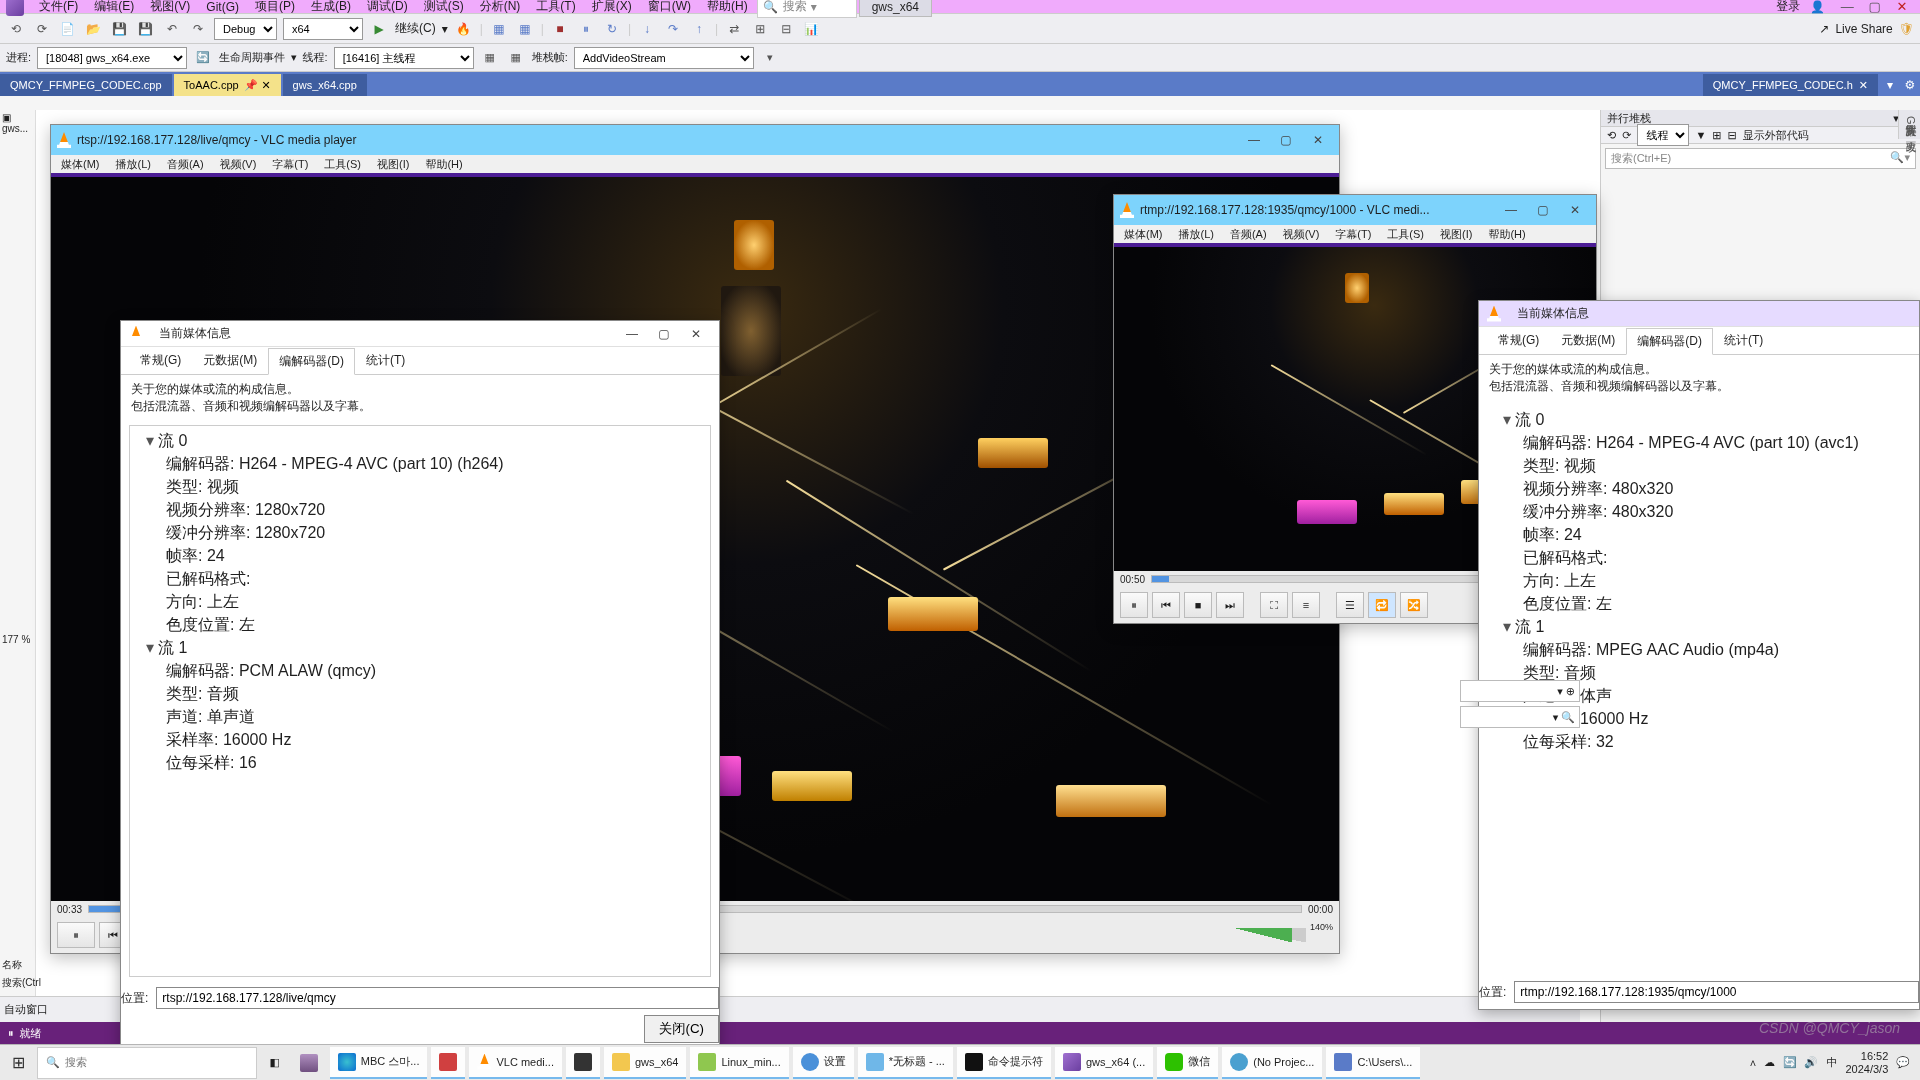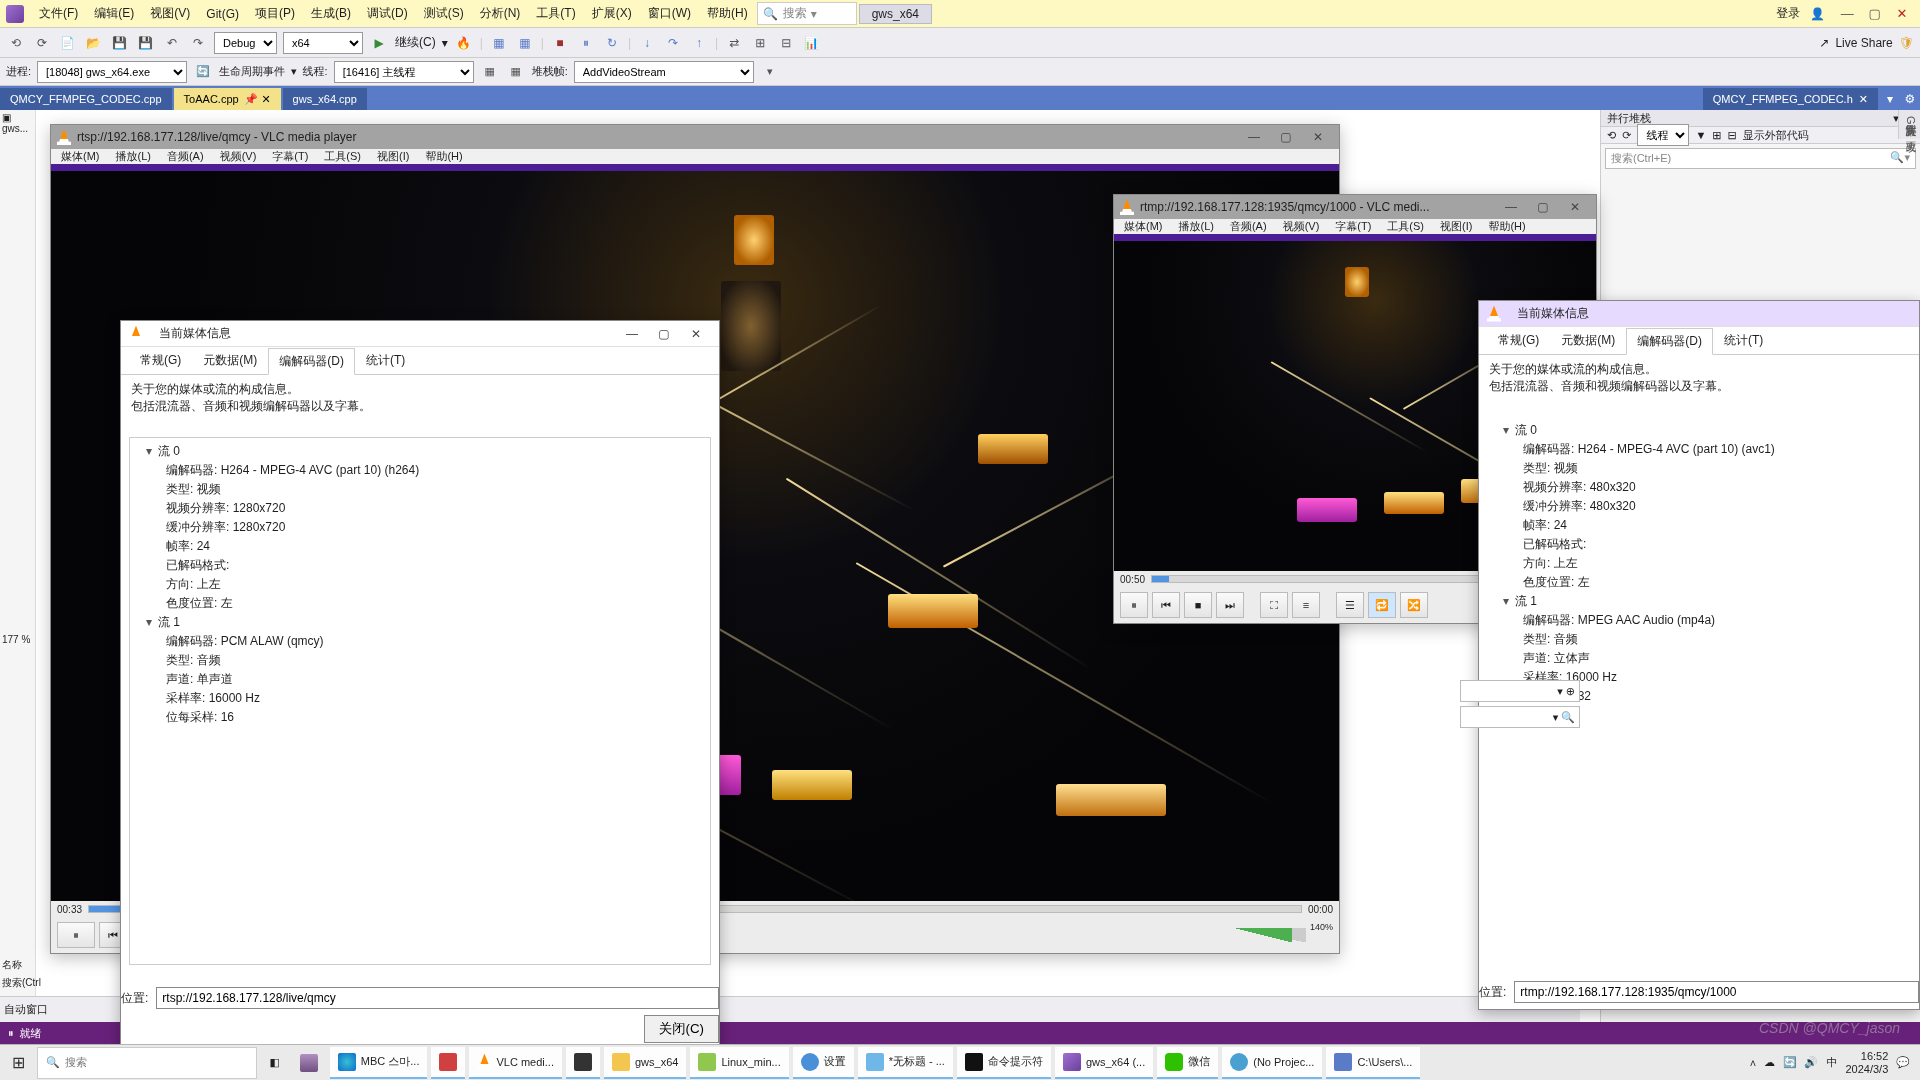--- a/index.html
+++ b/index.html
@@ -1,17 +1,17 @@
 <!DOCTYPE html>
 <html><head>
 <meta charset="utf-8">
 <style>
 html,body{margin:0;padding:0;width:1920px;height:1080px;overflow:hidden;font-family:"Microsoft YaHei","Segoe UI",sans-serif;font-size:12px;background:#f5f5f5;color:#1f1f1f}
 *{box-sizing:border-box}
-.vs-menubar{height:28px;background:#fef9c3;display:flex;align-items:center;padding:0 6px;gap:2px;border-bottom:1px solid #ccc}
+.vs-menubar{height:14px;background:#f0abfc;display:flex;align-items:center;padding:0 6px;gap:2px;border-bottom:1px solid #ccc}
 .vs-icon{width:18px;height:18px;background:linear-gradient(135deg,#a070d0,#6b3fa0);border-radius:3px;margin-right:6px}
 .vs-menu-item{padding:3px 7px;cursor:default}
 .vs-right{margin-left:auto;display:flex;align-items:center;gap:10px}
 .vs-search{background:#fff;border:1px solid #ccc;padding:2px 6px;width:100px;display:flex;align-items:center;gap:4px}
 .vs-tab-title{background:#dcdce6;border:1px solid #bbb;padding:2px 12px}
 .win-btns span{display:inline-block;width:24px;text-align:center;color:#555;font-size:13px}
 .vs-toolbar{height:30px;background:#eeeef2;display:flex;align-items:center;padding:0 6px;gap:6px;border-bottom:1px solid #ccc}
 .tb-btn{width:20px;height:20px;display:flex;align-items:center;justify-content:center;color:#555}
 .tb-sel{background:#fff;border:1px solid #999;padding:2px 4px;height:22px;font-size:11px}
 .play-btn{color:#388a34}
@@ -21,44 +21,44 @@
 .doctab.active{background:#f4e28a;color:#000}
 .ide-body{position:absolute;top:110px;left:0;right:0;bottom:36px;background:#fff}
 .left-gutter{position:absolute;left:0;top:0;width:36px;bottom:0;background:#f5f5f5;border-right:1px solid #ddd;font-size:10px;padding:2px}
 .statusbar{position:absolute;bottom:36px;left:0;right:0;height:22px;background:#68217a;color:#fff;display:flex;align-items:center;padding:0 8px;font-size:11px}
 .taskbar{position:absolute;bottom:0;left:0;right:0;height:36px;background:#eaeaea;border-top:1px solid #b5b5b5;display:flex;align-items:center;padding:0 4px;gap:4px}
 .tb-item{display:flex;align-items:center;gap:5px;padding:3px 8px;height:32px;font-size:11px}
 .tb-item.active{background:#fdfdfd;border-bottom:2px solid #76b9ed}
 .tb-icon{width:18px;height:18px;background:#888;border-radius:2px}
 .tray{margin-left:auto;display:flex;align-items:center;gap:8px;font-size:11px;padding-right:6px}
 .vlc-window{position:absolute;background:#ececec;border:1px solid #888;box-shadow:0 4px 16px rgba(0,0,0,.25);display:flex;flex-direction:column}
-.vlc-title{height:24px;display:flex;align-items:center;padding:0 6px;gap:6px;font-size:12px;background:#a3a3a3}
+.vlc-title{height:30px;display:flex;align-items:center;padding:0 6px;gap:6px;font-size:12px;background:#7dd3fc}
 .vlc-cone{width:14px;height:16px;background:linear-gradient(#ff8c00 0%,#ff8c00 60%,#fff 60%);clip-path:polygon(50% 0,85% 80%,100% 80%,100% 100%,0 100%,0 80%,15% 80%)}
 .vlc-winbtns{margin-left:auto;display:flex;gap:2px}
 .vlc-winbtns span{width:30px;text-align:center;color:#444}
-.vlc-menu{height:22px;display:flex;align-items:center;padding:0 4px;gap:4px;background:#f0f0f0;border-bottom:7px solid #4c1d95}
+.vlc-menu{height:22px;display:flex;align-items:center;padding:0 4px;gap:4px;background:#f0f0f0;border-bottom:4px solid #4c1d95}
 .vlc-menu span{padding:2px 6px;font-size:11px}
 .vlc-video{flex:1;background:#080808;position:relative;overflow:hidden}
 .night-scene{position:absolute;inset:0;background:radial-gradient(circle at 54% 18%,#3a2a10 0%,#0c0c10 28%,#050507 60%),#050507}
 .light{position:absolute;background:linear-gradient(90deg,rgba(255,230,160,.95),rgba(255,255,255,0));height:2px;border-radius:1px}
 .glow{position:absolute;border-radius:3px;filter:blur(.4px)}
 .vlc-seek{height:16px;background:#ececec;display:flex;align-items:center;padding:0 6px;font-size:10px}
 .seek-track{flex:1;height:8px;background:#d8d8d8;border:1px solid #bbb;margin:0 6px;position:relative}
 .seek-prog{position:absolute;left:0;top:0;bottom:0;background:#5294e2}
 .vlc-controls{height:36px;background:#ececec;display:flex;align-items:center;padding:0 6px;gap:4px}
 .ctrl-btn{width:28px;height:26px;border:1px solid #bbb;background:linear-gradient(#fafafa,#e5e5e5);display:flex;align-items:center;justify-content:center;font-size:11px}
 .vol{width:70px;height:14px;background:linear-gradient(to top right,transparent 48%,#ccc 48%);position:relative;margin-left:auto}
 .vol-fill{position:absolute;left:0;bottom:0;height:100%;background:linear-gradient(to top right,transparent 48%,#4caf50 48%)}
 .dlg{position:absolute;background:#fff;border:1px solid #888;box-shadow:0 4px 14px rgba(0,0,0,.3);display:flex;flex-direction:column;font-size:12px}
 .dlg-title{height:26px;display:flex;align-items:center;padding:0 8px;gap:16px;background:#fff;border-bottom:1px solid #e0e0e0}
 .dlg-tabs{height:28px;display:flex;align-items:flex-end;padding:0 8px;border-bottom:1px solid #ccc}
 .dlg-tab{padding:4px 10px;border:1px solid transparent;font-size:12px}
 .dlg-tab.active{border:1px solid #ccc;border-bottom:1px solid #fff;background:#fff;position:relative;top:1px}
 .dlg-desc{padding:6px 10px;font-size:12px;line-height:1.4}
-.tree{margin:16px 8px;border:1px solid #ccc;flex:1;overflow:auto;padding:4px 2px;font-size:12px}
+.tree{margin:4px 8px;border:1px solid #ccc;flex:1;overflow:auto;padding:4px 2px;font-size:16px}
 .tree-row{padding:1px 0;white-space:nowrap}
 .t-ind1{padding-left:14px}.t-ind2{padding-left:34px}
 .tree-toggle{display:inline-block;width:12px;color:#555}
 .dlg-foot{display:flex;align-items:center;padding:6px 0;gap:8px}
 .dlg-input{flex:1;border:1px solid #888;padding:3px 5px;font-size:12px;background:#fff}
 .dlg-btn{border:1px solid #888;padding:4px 14px;background:#f0f0f0}
 .right-panel{position:absolute;right:0;top:110px;width:320px;bottom:36px;background:#f5f5f5;border-left:1px solid #ccc}
 .rp-head{height:17px;background:#e6e6ec;border-bottom:1px solid #ccc;display:flex;align-items:center;padding:0 6px;font-size:11px;gap:6px}
 .rp-search{margin:4px;border:1px solid #bbb;background:#fff;padding:2px 5px;font-size:11px;color:#888}
 .locals-tabs{position:absolute;left:0;bottom:36px;height:22px;background:#eeeef2;border-top:1px solid #ccc;display:flex;align-items:flex-end;padding-left:36px;font-size:11px}

